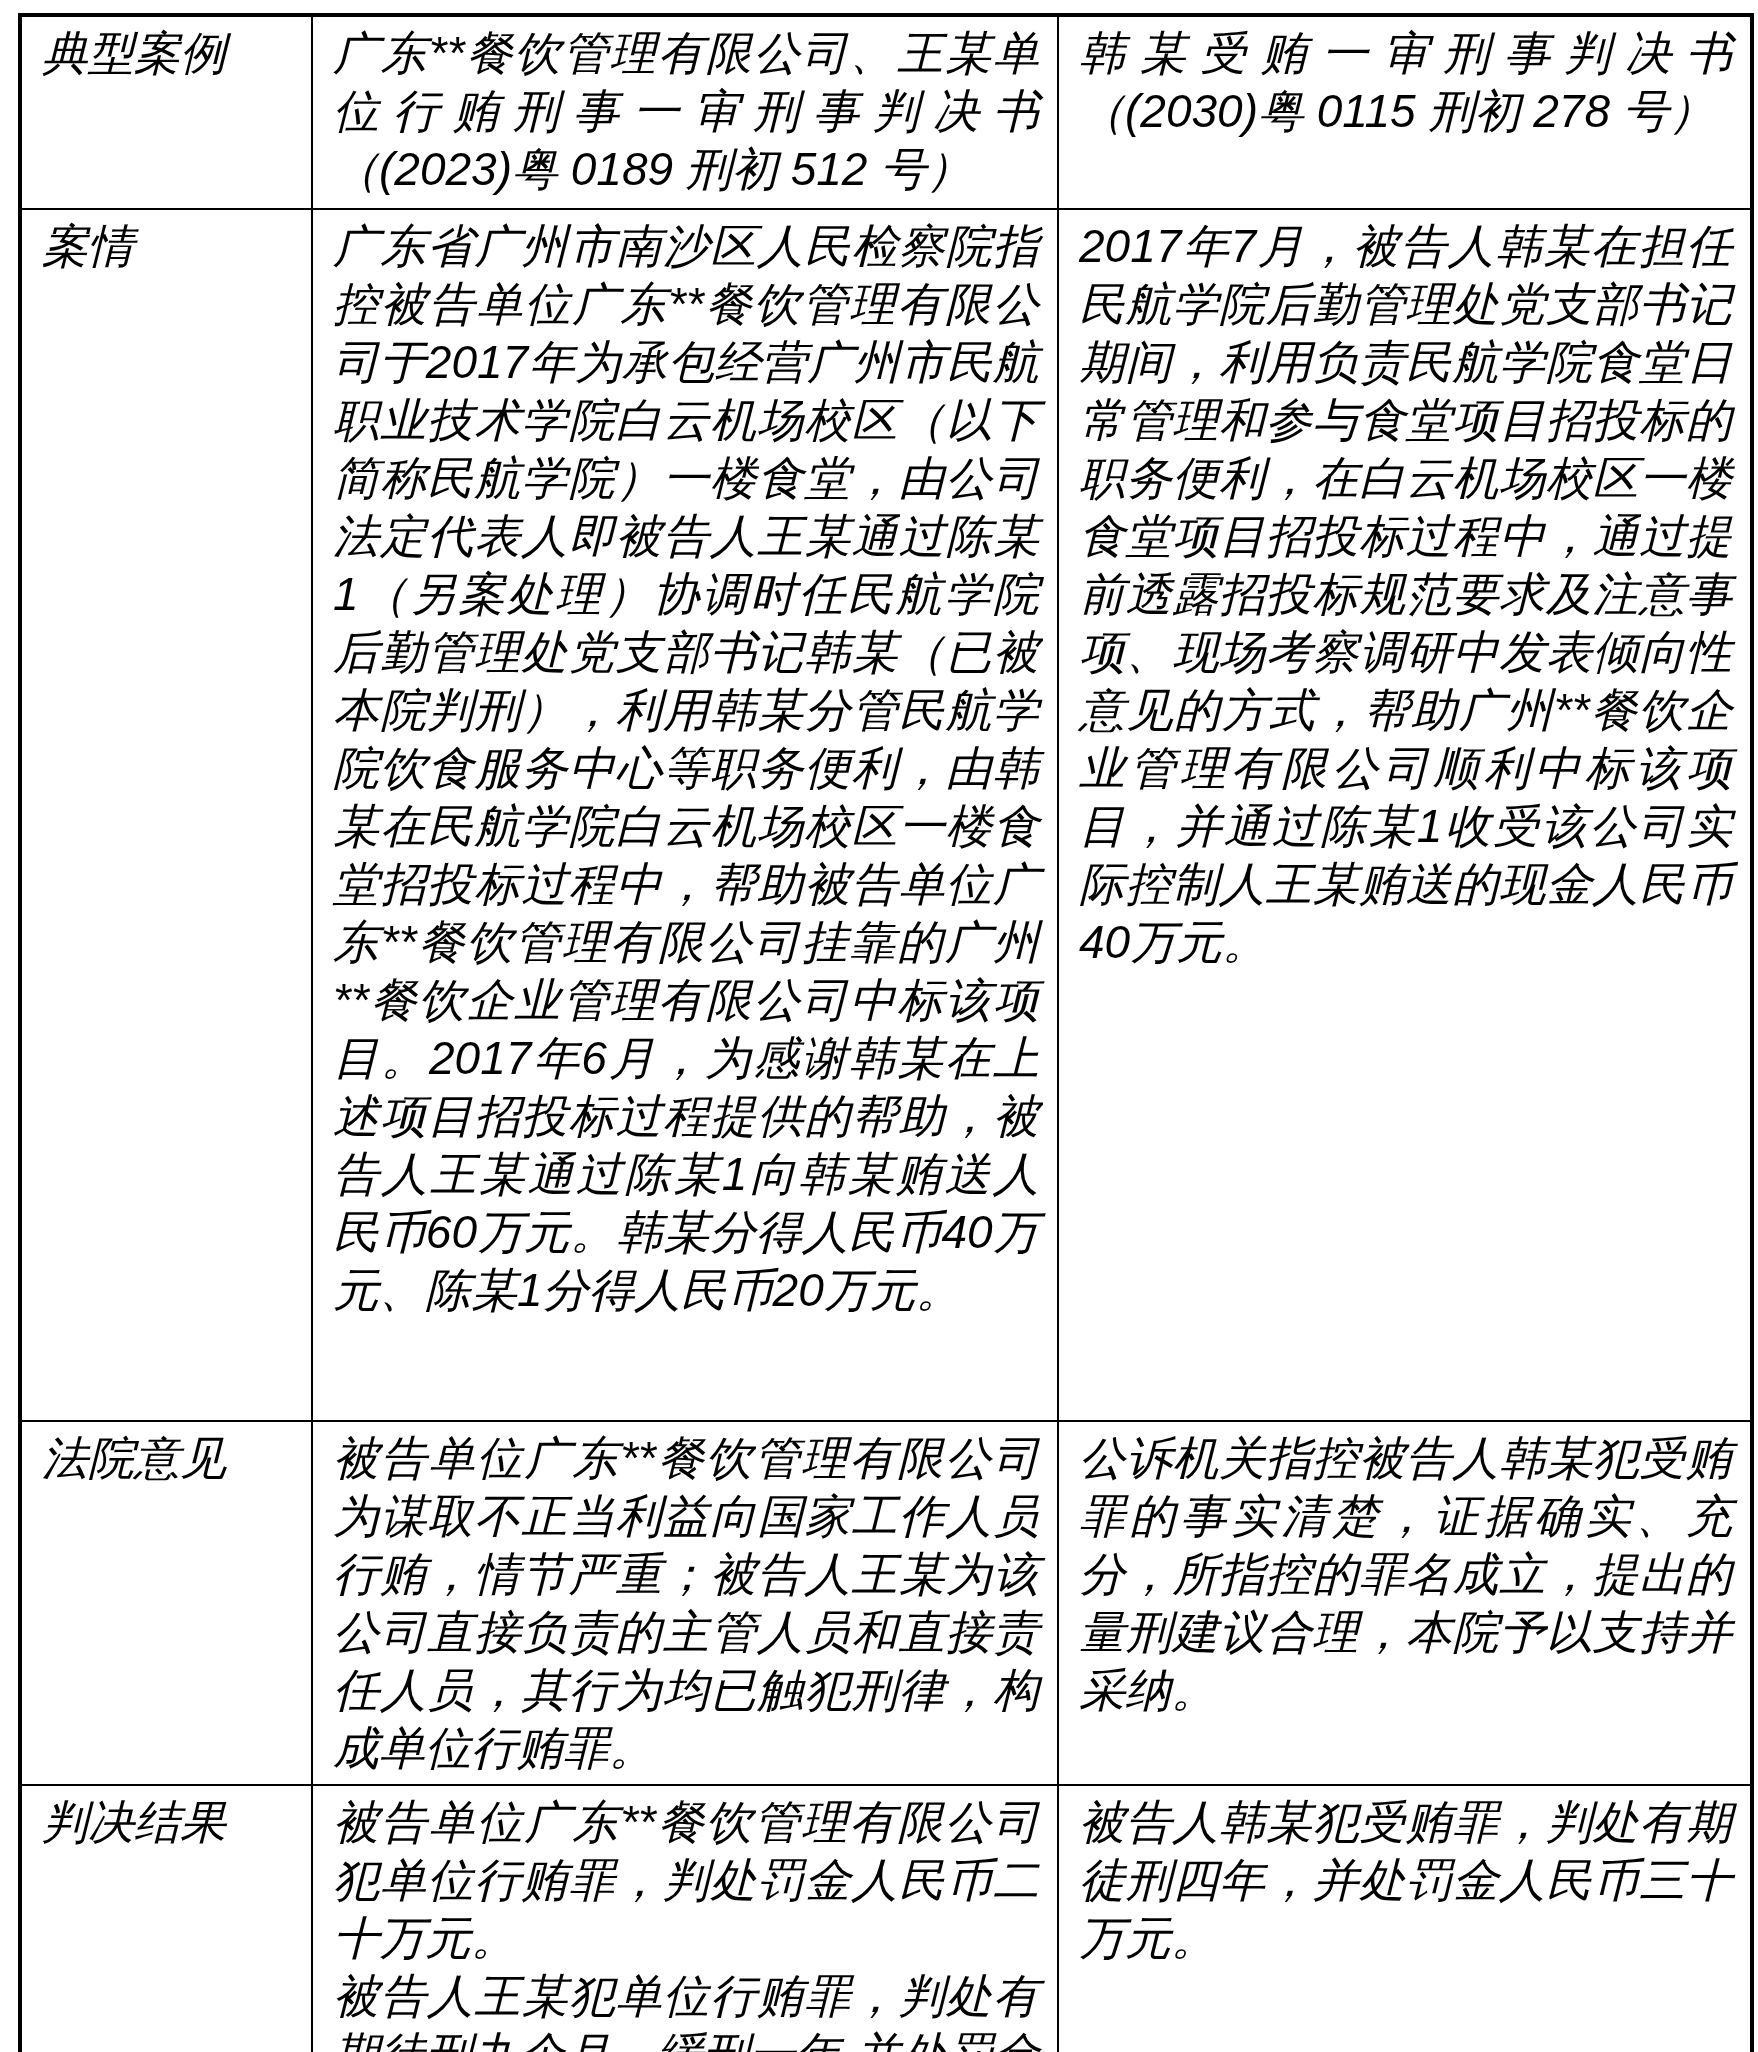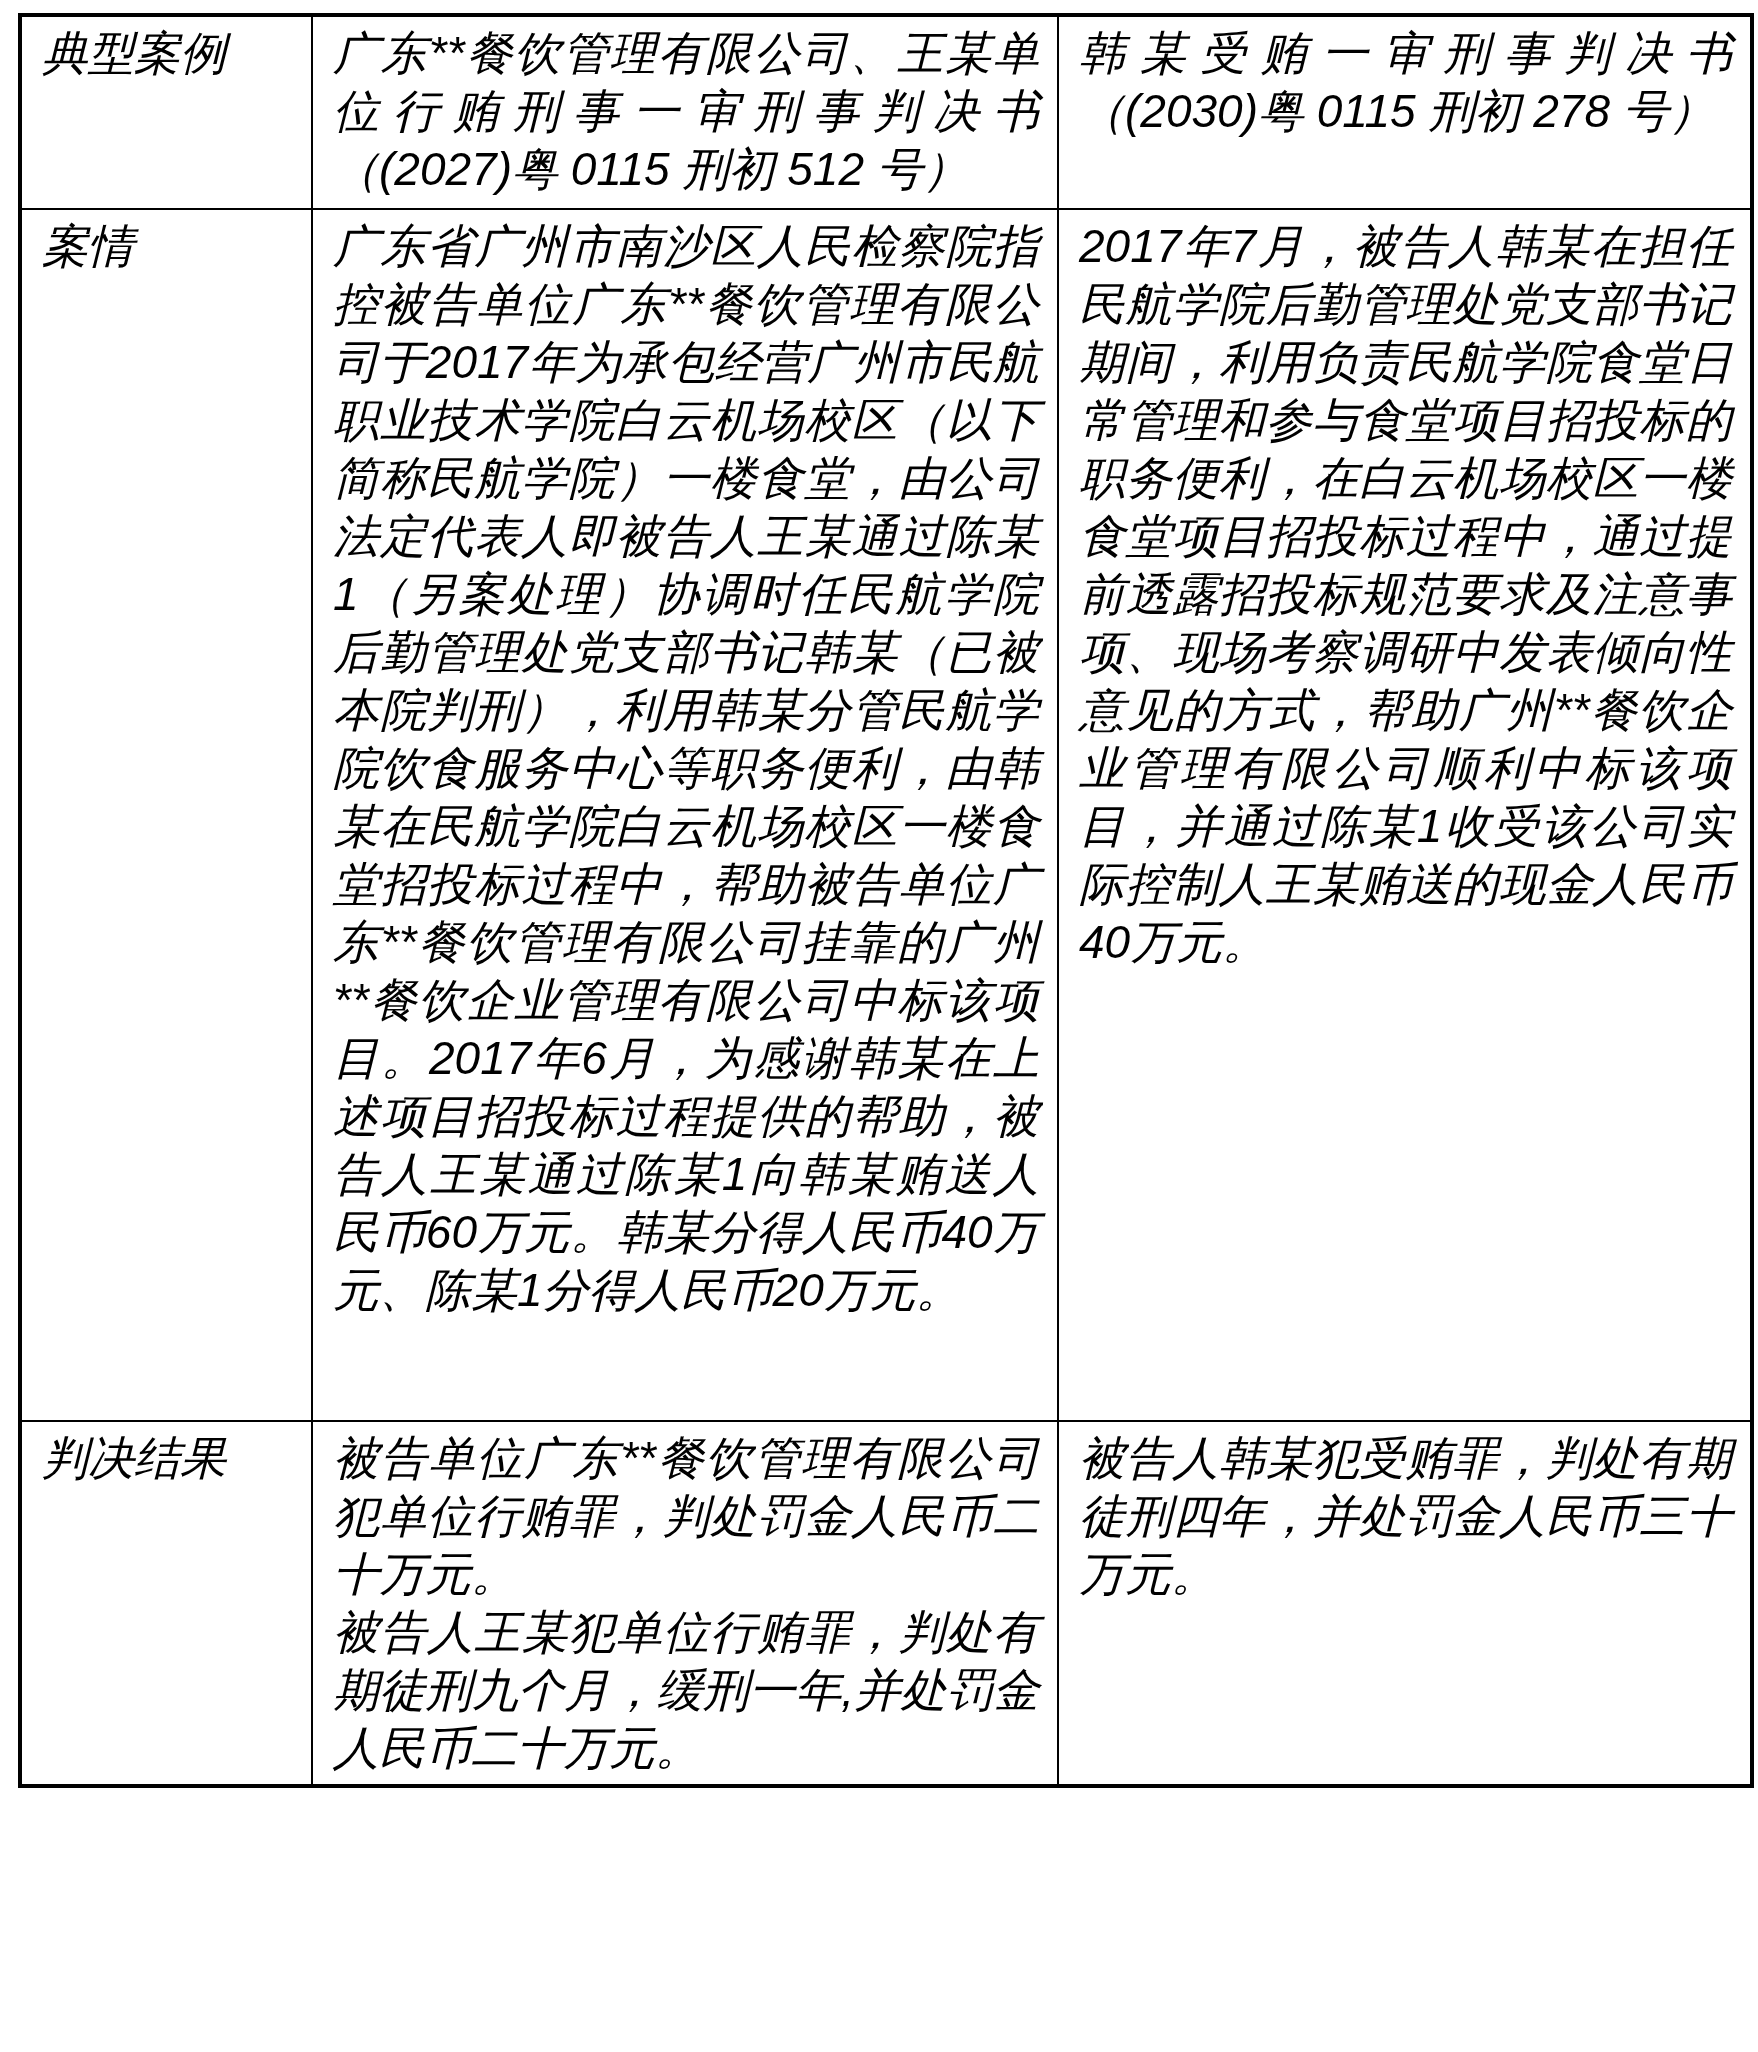--- a/index.html
+++ b/index.html
@@ -51,27 +51,32 @@
 <div class="doc-table-wrap">
   <table class="case-table">
     <colgroup>
       <col style="width:292px">
       <col style="width:746px">
       <col style="width:694px">
     </colgroup>
     <tbody>
       <tr class="row-title">
         <td class="label-cell">典型案例</td>
-        <td>广东**餐饮管理有限公司、王某单位行贿刑事一审刑事判决书（(2027)粤 0115 刑初 512 号）</td>
+        <td>广东**餐饮管理有限公司、王某单位行贿刑事一审刑事判决书（(2023)粤 0189 刑初 512 号）</td>
         <td>韩某受贿一审刑事判决书（(2030)粤 0115 刑初 278 号）</td>
       </tr>
       <tr class="row-facts">
         <td class="label-cell">案情</td>
         <td>广东省广州市南沙区人民检察院指控被告单位广东**餐饮管理有限公司于2017年为承包经营广州市民航职业技术学院白云机场校区（以下简称民航学院）一楼食堂，由公司法定代表人即被告人王某通过陈某1（另案处理）协调时任民航学院后勤管理处党支部书记韩某（已被本院判刑），利用韩某分管民航学院饮食服务中心等职务便利，由韩某在民航学院白云机场校区一楼食堂招投标过程中，帮助被告单位广东**餐饮管理有限公司挂靠的广州**餐饮企业管理有限公司中标该项目。2017年6月，为感谢韩某在上述项目招投标过程提供的帮助，被告人王某通过陈某1向韩某贿送人民币60万元。韩某分得人民币40万元、陈某1分得人民币20万元。</td>
         <td>2017年7月，被告人韩某在担任民航学院后勤管理处党支部书记期间，利用负责民航学院食堂日常管理和参与食堂项目招投标的职务便利，在白云机场校区一楼食堂项目招投标过程中，通过提前透露招投标规范要求及注意事项、现场考察调研中发表倾向性意见的方式，帮助广州**餐饮企业管理有限公司顺利中标该项目，并通过陈某1收受该公司实际控制人王某贿送的现金人民币40万元。</td>
+      </tr>
+      <tr class="row-opinion">
+        <td class="label-cell">法院意见</td>
+        <td>被告单位广东**餐饮管理有限公司为谋取不正当利益向国家工作人员行贿，情节严重；被告人王某为该公司直接负责的主管人员和直接责任人员，其行为均已触犯刑律，构成单位行贿罪。</td>
+        <td>公诉机关指控被告人韩某犯受贿罪的事实清楚，证据确实、充分，所指控的罪名成立，提出的量刑建议合理，本院予以支持并采纳。</td>
       </tr>
       <tr class="row-verdict">
         <td class="label-cell">判决结果</td>
         <td>被告单位广东**餐饮管理有限公司犯单位行贿罪，判处罚金人民币二十万元。
 被告人王某犯单位行贿罪，判处有期徒刑九个月，缓刑一年,并处罚金人民币二十万元。</td>
         <td>被告人韩某犯受贿罪，判处有期徒刑四年，并处罚金人民币三十万元。</td>
       </tr>
     </tbody>
   </table>
 </div>

